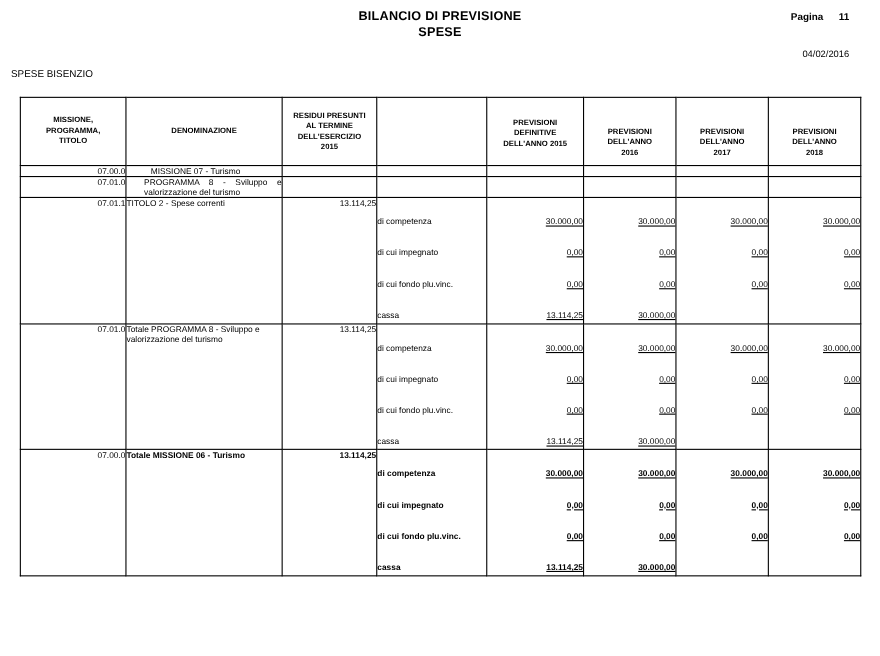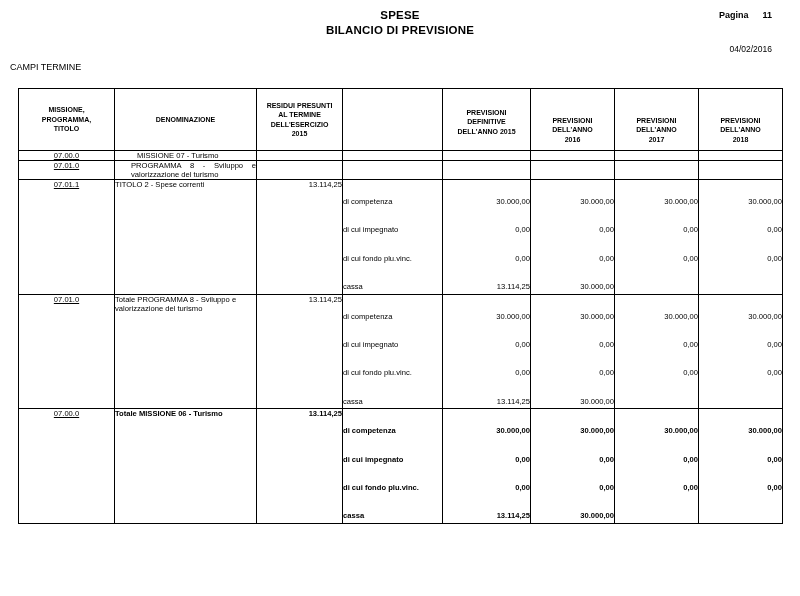--- a/index.html
+++ b/index.html
@@ -77,65 +77,65 @@
     vertical-align: middle;
     padding: 2px 2px;
   }
   thead th.tall { vertical-align: middle; }
   thead th.mid-lower { vertical-align: bottom; padding-bottom: 14px; }
   thead th.lower { vertical-align: bottom; padding-bottom: 6px; }
 
   
   tbody td { font-size: 7.6px; }
   .c-code {
-    text-align: center;
+    text-align: right;
     padding: 4px 2px 4px 2px;
     font-weight: normal;
-    text-decoration: underline;
   }
   .c-desc {
     padding: 4px 4px 4px 6px;
     margin-left: 21px;
   }
   .c-res {
     text-align: right;
     padding: 4px 4px 0 2px;
   }
   .c-vocelabel {
     padding: 4px 2px 2px 4px;
   }
   .c-amount {
     text-align: right;
     padding: 4px 6px 0 2px;
+    text-decoration: underline;
   }
 
   .lines { line-height: 12.4px; }
   .lines div { white-space: nowrap; margin-top: 16px; }
   .bold { font-weight: bold; }
   .justified {
     text-align: justify;
     text-align-last: left;
   }
 
   .row-misshead .c-desc { padding-left: 22px; }
   .row-proghead .c-desc { padding-left: 16px; }
 </style>
 </head>
 <body>
 
 <div class="doc-header">
   <div class="title-block">
+    <div>BILANCIO DI PREVISIONE</div>
     <div>SPESE</div>
-    <div>BILANCIO DI PREVISIONE</div>
   </div>
   <div class="page-label">
     <span>Pagina</span><span class="num">11</span>
   </div>
   <div class="doc-date">04/02/2016</div>
-  <div class="entity-name">CAMPI TERMINE</div>
+  <div class="entity-name">SPESE BISENZIO</div>
 </div>
 
 <div class="table-wrap">
 <table class="bilancio">
   <colgroup>
     <col style="width:96px">
     <col style="width:142px">
     <col style="width:86px">
     <col style="width:100px">
     <col style="width:88px">

